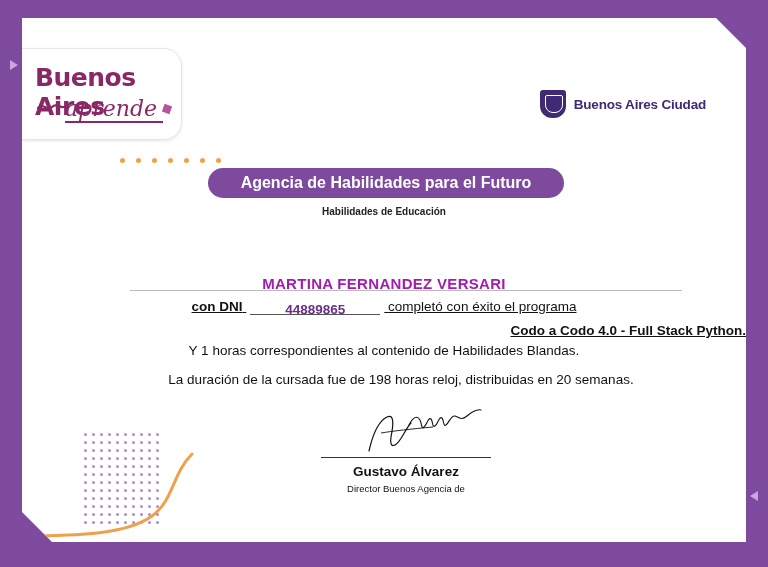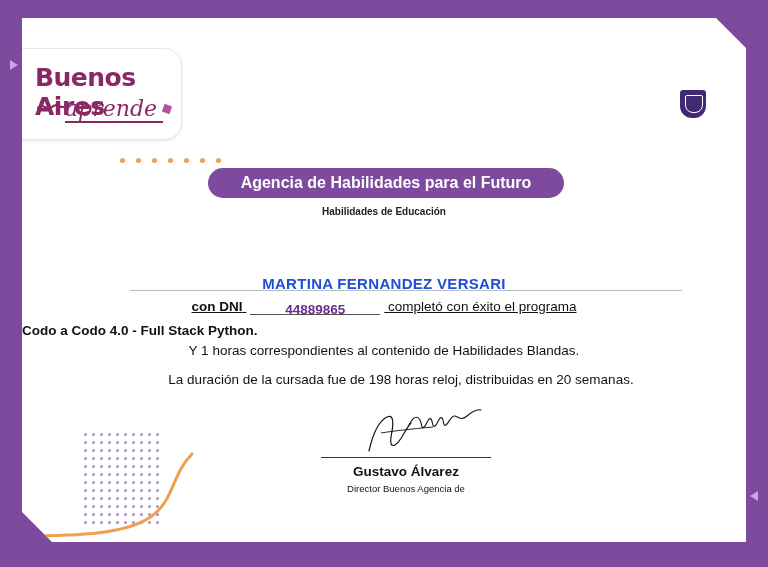--- a/index.html
+++ b/index.html
@@ -185,21 +185,21 @@
     font-size: 13.5px;
     color: #111111;
   }
   .student-name {
     position: absolute;
     left: 0; right: 0;
     top: 257px;
     text-align: center;
     font-size: 15px;
     font-weight: bold;
-    color: #1d4ed8;
+    color: #a21caf;
     letter-spacing: 0.3px;
   }
   .rule {
     position: absolute;
     left: 108px;
     top: 272px;
     width: 552px;
     height: 1px;
     background: #bbbbbb;
   }
@@ -225,24 +225,25 @@
     display: inline-block;
     width: 130px;
     border-bottom: 1px solid #555555;
     text-align: center;
     margin: 0 4px;
   }
   .program {
     position: absolute;
     left: 0; right: 0;
     top: 305px;
-    text-align: left;
-    font-size: 13.5px;
-    font-weight: bold;
-    color: #111111;
+    text-align: right;
+    font-size: 13.5px;
+    font-weight: bold;
+    color: #111111;
+    text-decoration: underline;
   }
   .softskills {
     position: absolute;
     left: 0; right: 0;
     top: 325px;
     text-align: center;
     font-size: 13.5px;
     color: #111111;
   }
   .duration {
@@ -330,20 +331,21 @@
       <i></i>
       <i></i>
       <i></i>
       <i></i>
       <i></i>
       <i></i>
     </div>
 
     <div class="ba-ciudad">
       <div class="ba-crest"></div>
+      <div class="ba-text">Buenos Aires Ciudad</div>
     </div>
 
     <div class="ribbon">
       <span>Agencia de Habilidades para el Futuro</span>
     </div>
     <div class="ministry">Habilidades de Educación</div>
 
 
     <div class="student-name">MARTINA FERNANDEZ VERSARI</div>
     <div class="rule"></div>

